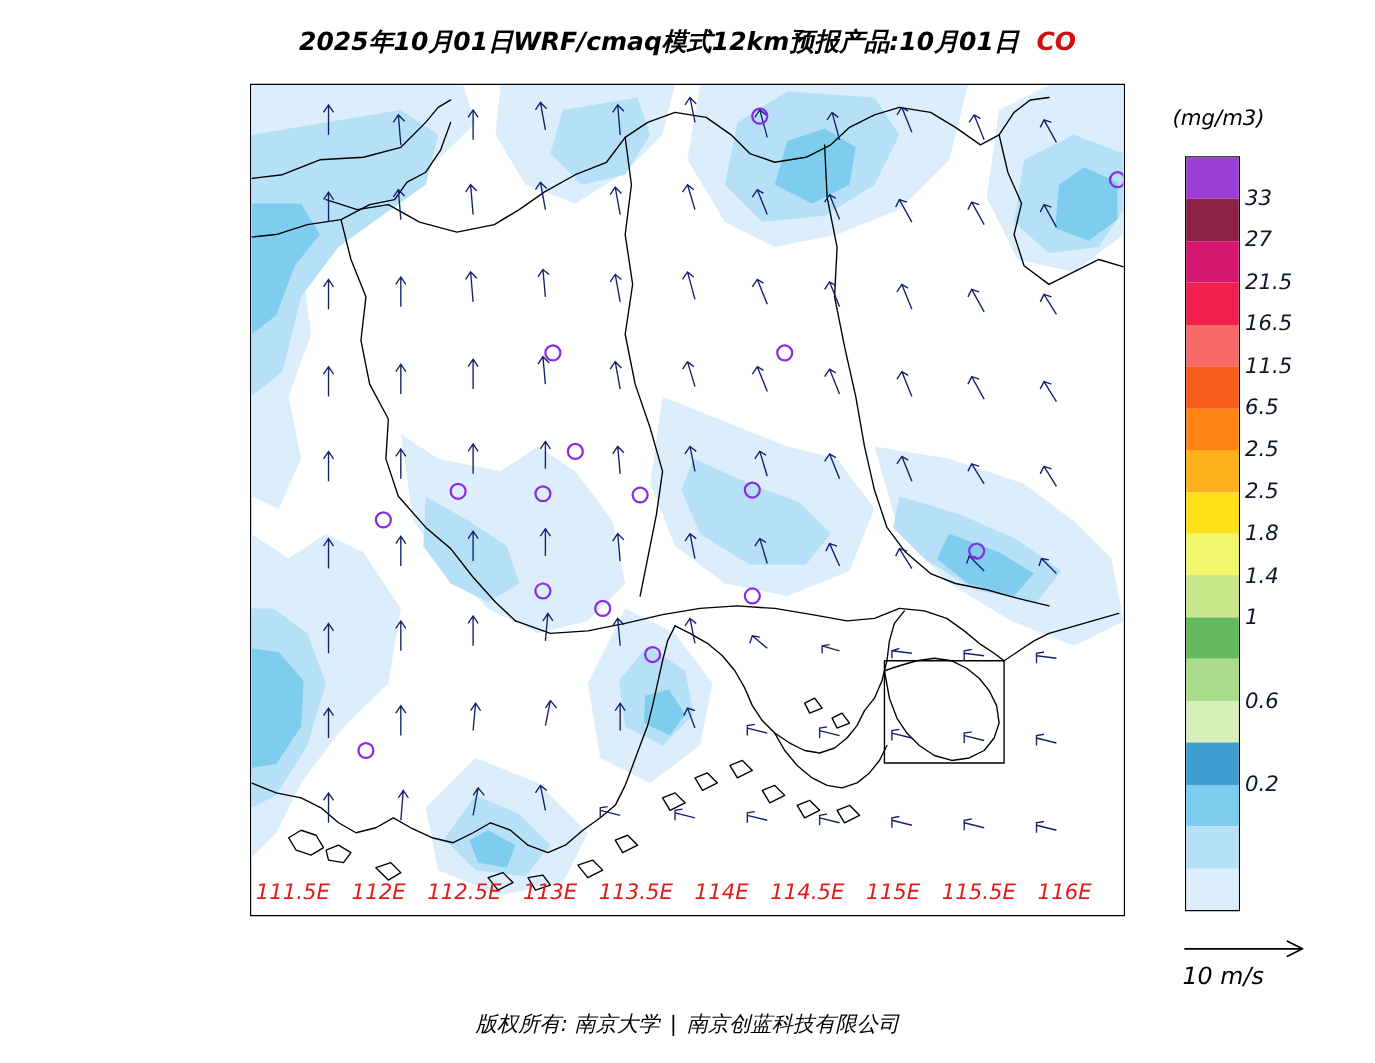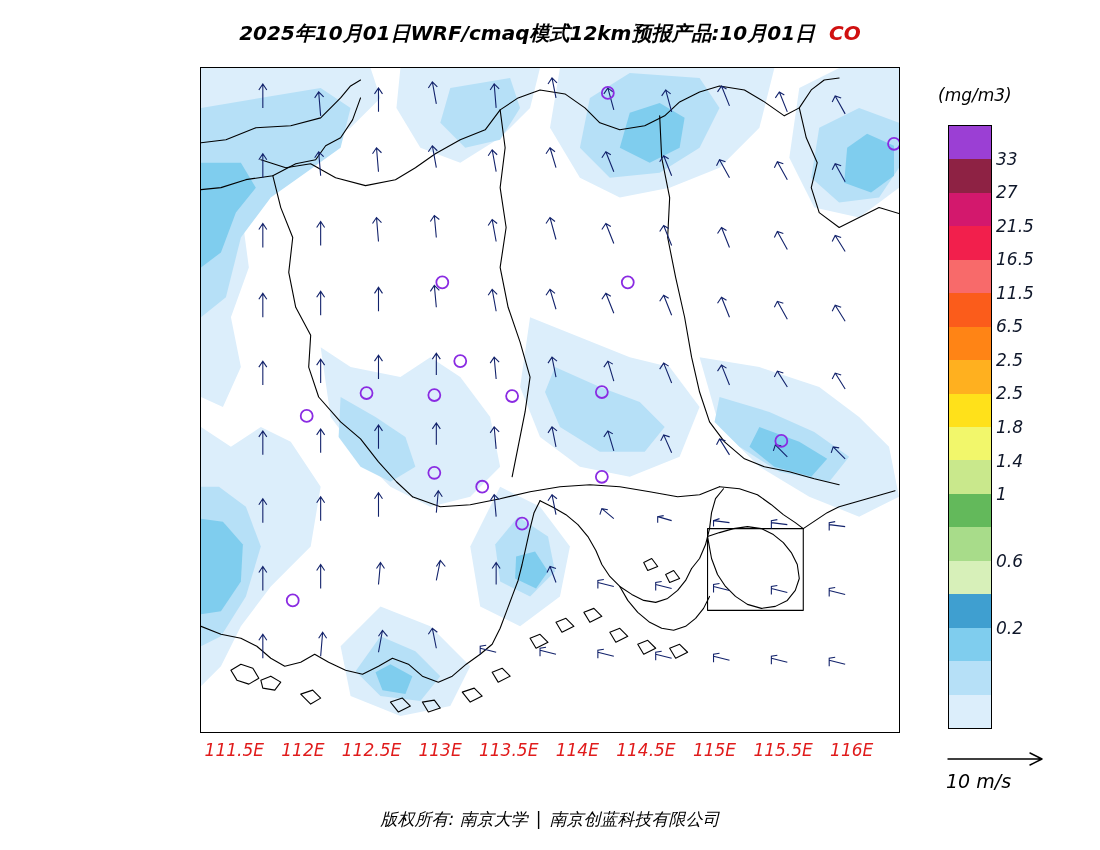--- a/index.html
+++ b/index.html
@@ -62,21 +62,21 @@
   #ylabels {
     position: absolute;
     left: 120px;
     top: 67px;
     width: 74px;
     height: 666px;
   }
   #xlabels {
     position: absolute;
     left: 200px;
-    top: 740px;
+    top: 704px;
     width: 700px;
     height: 28px;
     text-align: right;
   }
   .xlab {
     position: absolute;
     top: 0;
     transform: translateX(-50%);
     font-size: 17px;
     color: #e01b1b;

